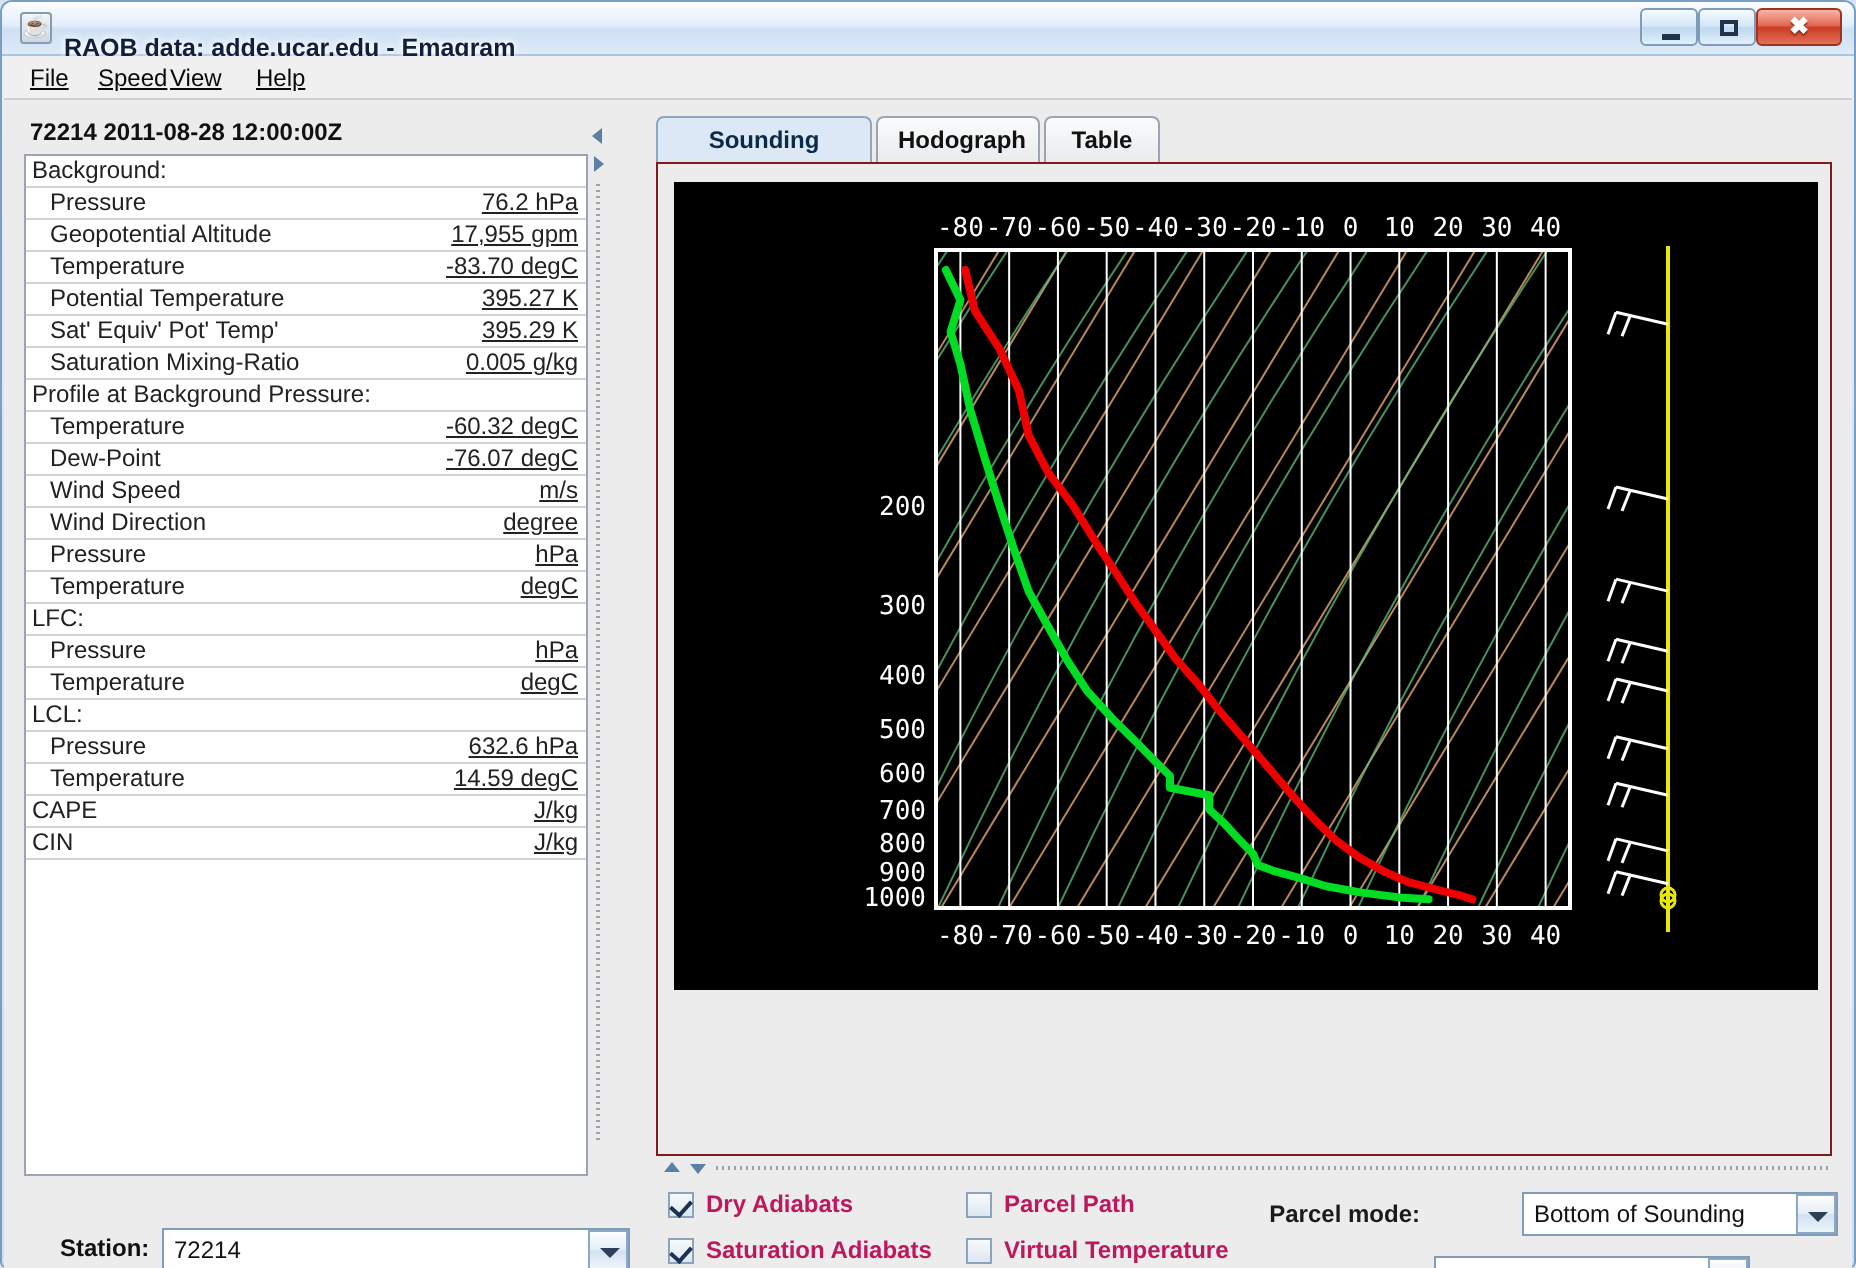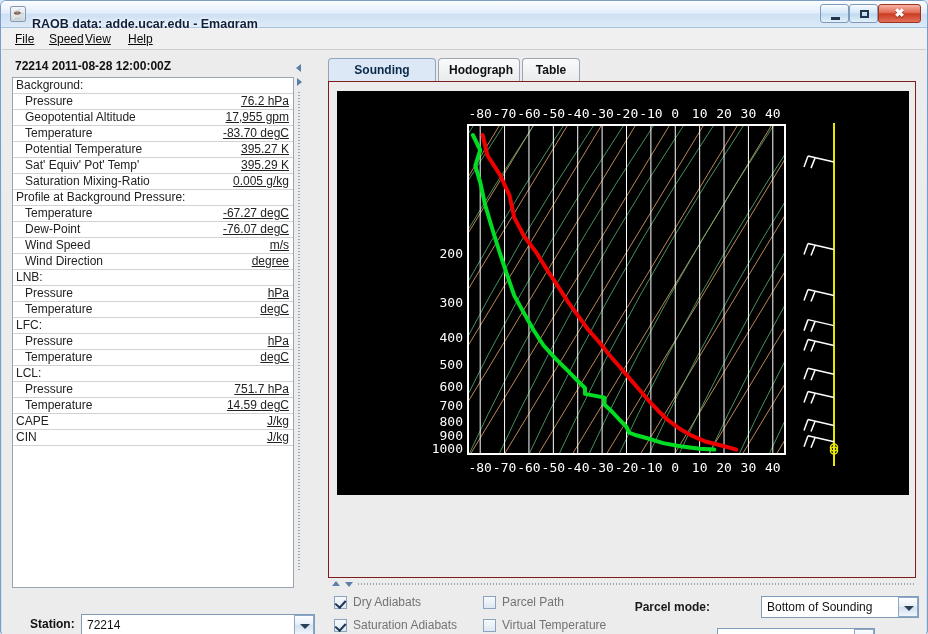--- a/index.html
+++ b/index.html
@@ -156,21 +156,21 @@
     background:linear-gradient(to bottom,#f7fafd,#dde7f2);
     border:1px solid #8ba3bd;
   }
   .cbox.checked::after {
     content:""; position:absolute; left:2px; top:1px;
     width:5px; height:8px; border:solid #1b3352;
     border-width:0 2px 2px 0; transform:rotate(42deg);
   }
   .cblabel {
     position:absolute; left:19px; top:0; height:16px; line-height:15px;
-    font-size:12px; font-weight:normal; color:#737373; white-space:nowrap;text-align:center;
+    font-size:12px; font-weight:bold; color:#be185d; white-space:nowrap;text-align:center;
   }
   .droprow { position:absolute; height:22px; }
   .droplabel {
     position:absolute; top:4px; height:16px; line-height:15px;
     font-size:12px; font-weight:bold; color:#1a1a1a; text-align:right; white-space:nowrap;
   }
   .dropbox {
     position:absolute; height:22px;
     background:#fff; border:1px solid #7f9db9;
   }
@@ -236,37 +236,33 @@
           <div class="trow indent">
             <span class="lbl">Saturation Mixing-Ratio</span>
             <span class="val">0.005 g/kg</span>
           </div>
           <div class="trow">
             <span class="lbl">Profile at Background Pressure:</span>
             <span class="val"></span>
           </div>
           <div class="trow indent">
             <span class="lbl">Temperature</span>
-            <span class="val">-67.27 degC</span>
+            <span class="val">-60.32 degC</span>
           </div>
           <div class="trow indent">
             <span class="lbl">Dew-Point</span>
             <span class="val">-76.07 degC</span>
           </div>
           <div class="trow indent">
             <span class="lbl">Wind Speed</span>
             <span class="val">m/s</span>
           </div>
           <div class="trow indent">
             <span class="lbl">Wind Direction</span>
             <span class="val">degree</span>
-          </div>
-          <div class="trow">
-            <span class="lbl">LNB:</span>
-            <span class="val"></span>
           </div>
           <div class="trow indent">
             <span class="lbl">Pressure</span>
             <span class="val">hPa</span>
           </div>
           <div class="trow indent">
             <span class="lbl">Temperature</span>
             <span class="val">degC</span>
           </div>
           <div class="trow">
@@ -280,21 +276,21 @@
           <div class="trow indent">
             <span class="lbl">Temperature</span>
             <span class="val">degC</span>
           </div>
           <div class="trow">
             <span class="lbl">LCL:</span>
             <span class="val"></span>
           </div>
           <div class="trow indent">
             <span class="lbl">Pressure</span>
-            <span class="val">751.7 hPa</span>
+            <span class="val">632.6 hPa</span>
           </div>
           <div class="trow indent">
             <span class="lbl">Temperature</span>
             <span class="val">14.59 degC</span>
           </div>
           <div class="trow">
             <span class="lbl">CAPE</span>
             <span class="val">J/kg</span>
           </div>
           <div class="trow">

